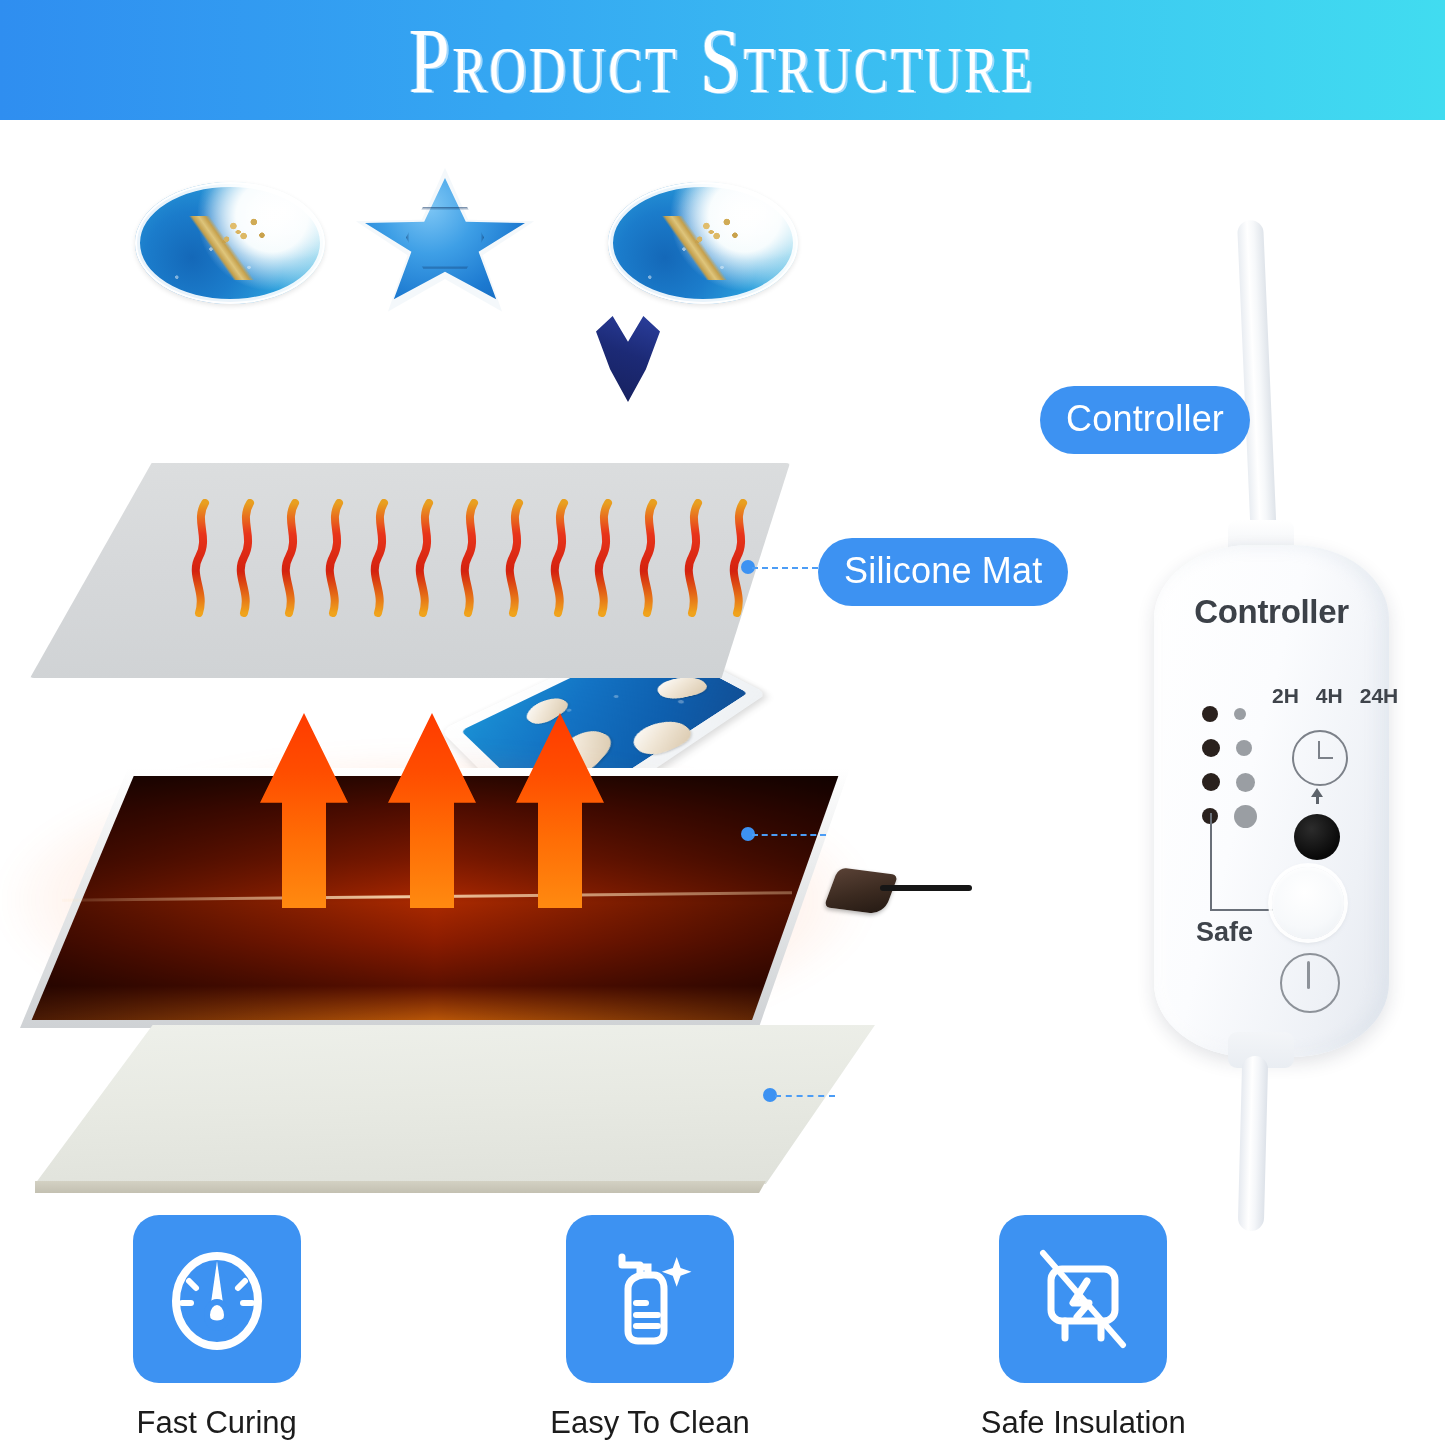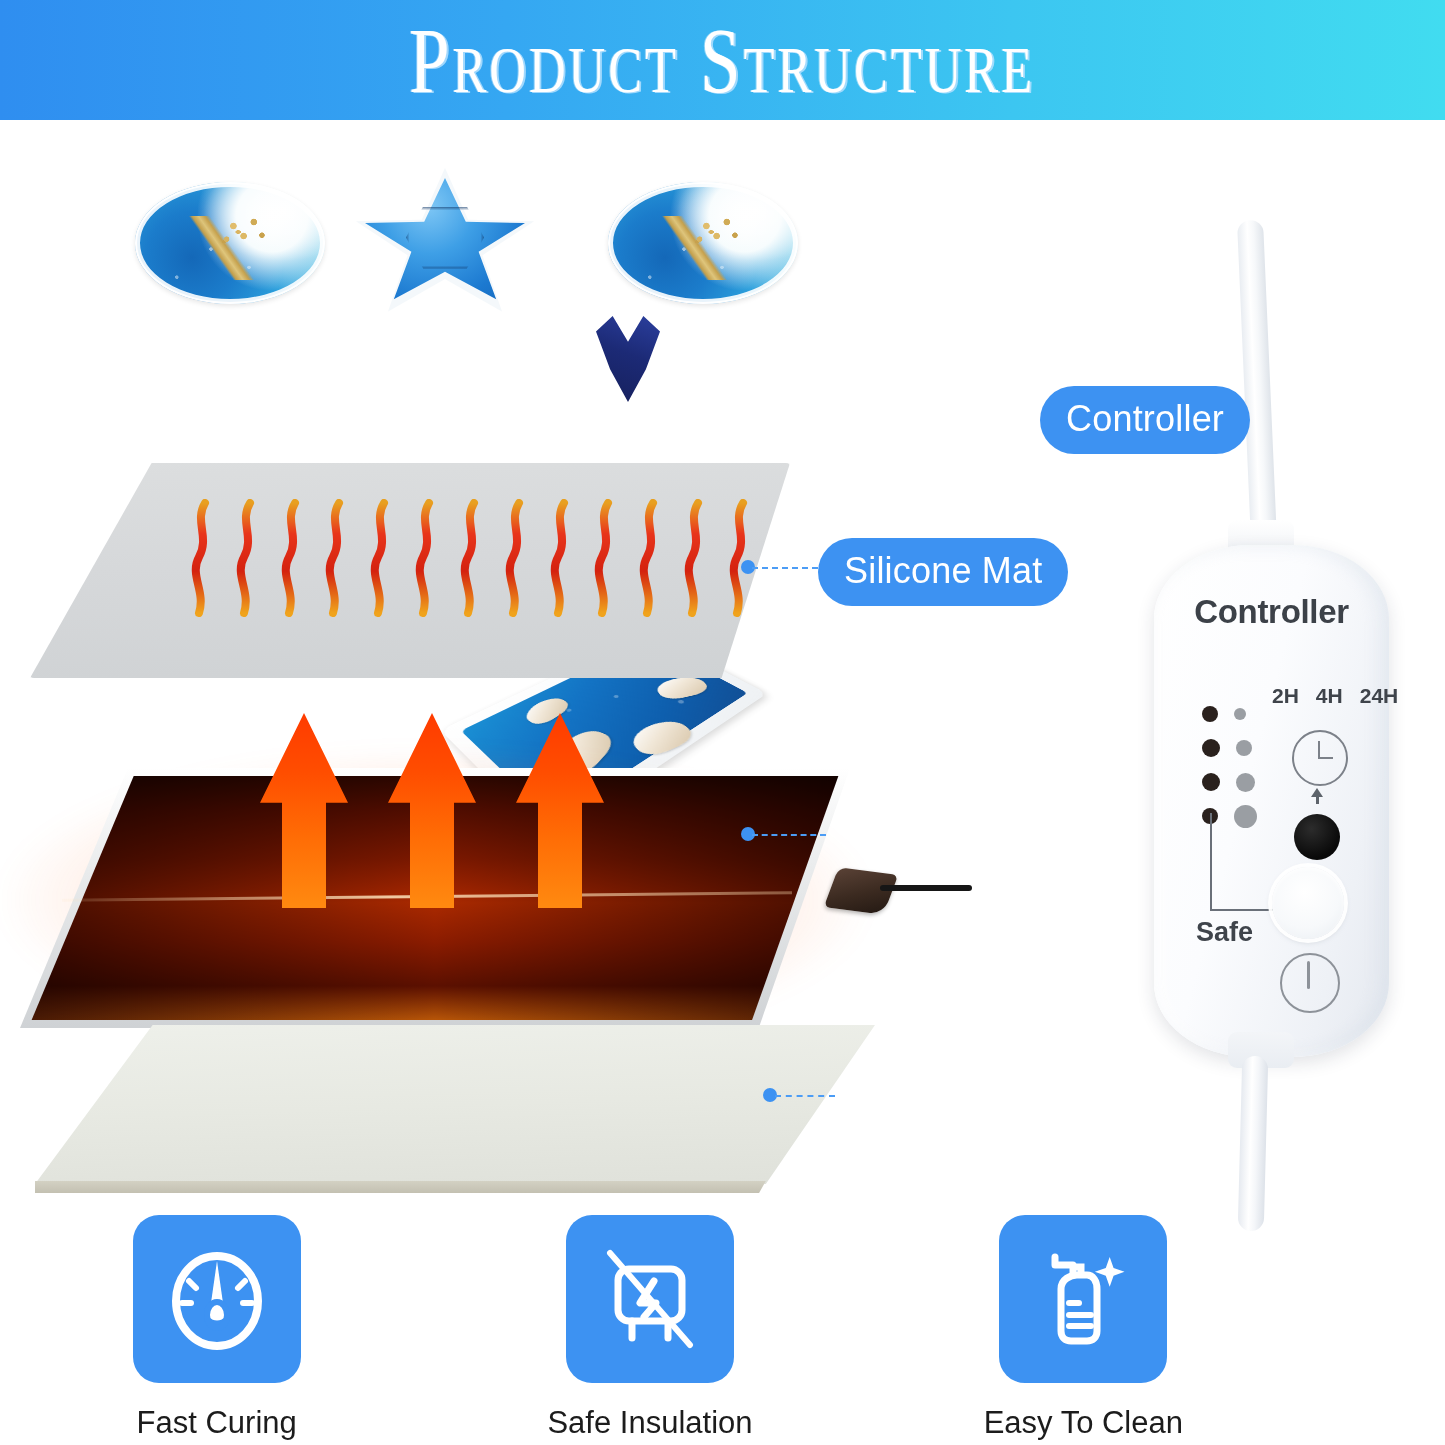--- a/index.html
+++ b/index.html
@@ -693,40 +693,40 @@
           <line x1="19" y1="58" x2="28" y2="58" stroke="#ffffff" stroke-width="6" stroke-linecap="round"></line>
           <line x1="89" y1="58" x2="80" y2="58" stroke="#ffffff" stroke-width="6" stroke-linecap="round"></line>
         </svg>
       </div>
       <div class="feature-label">Fast Curing</div>
     </div>
 
     <div class="feature">
       <div class="feature-icon">
         <svg width="108" height="108" viewBox="0 0 108 108">
-          <rect x="22" y="24" width="64" height="52" rx="11" fill="none" stroke="#ffffff" stroke-width="7"></rect>
-          <path d="M58 36 L44 58 L60 58 L48 72" fill="none" stroke="#ffffff" stroke-width="7" stroke-linejoin="round" stroke-linecap="round"></path>
-          <line x1="36" y1="76" x2="36" y2="93" stroke="#ffffff" stroke-width="7" stroke-linecap="round"></line>
-          <line x1="72" y1="76" x2="72" y2="93" stroke="#ffffff" stroke-width="7" stroke-linecap="round"></line>
-          <line x1="14" y1="8" x2="94" y2="100" stroke="#ffffff" stroke-width="6" stroke-linecap="round"></line>
-        </svg>
-      </div>
-      <div class="feature-label">Safe Insulation</div>
-    </div>
-
-    <div class="feature">
-      <div class="feature-icon">
-        <svg width="108" height="108" viewBox="0 0 108 108">
           <path d="M32 44 C32 34 42 30 48 30 L58 30 C64 30 68 36 68 44 L68 86 C68 92 64 96 58 96 L42 96 C36 96 32 92 32 86 Z" fill="none" stroke="#ffffff" stroke-width="7"></path>
           <path d="M44 30 L44 22 L52 22 L52 30" fill="none" stroke="#ffffff" stroke-width="7"></path>
           <path d="M44 20 L26 20 L26 12" fill="none" stroke="#ffffff" stroke-width="7" stroke-linecap="round" stroke-linejoin="round"></path>
           <line x1="40" y1="58" x2="50" y2="58" stroke="#ffffff" stroke-width="6" stroke-linecap="round"></line>
           <line x1="40" y1="70" x2="62" y2="70" stroke="#ffffff" stroke-width="6" stroke-linecap="round"></line>
           <line x1="40" y1="81" x2="62" y2="81" stroke="#ffffff" stroke-width="6" stroke-linecap="round"></line>
           <path d="M84 12 L89 26 L103 31 L89 36 L84 50 L79 36 L65 31 L79 26 Z" fill="#ffffff" transform="translate(-2,-2) scale(0.78) translate(22,6)"></path>
         </svg>
       </div>
       <div class="feature-label">Easy To Clean</div>
     </div>
 
+    <div class="feature">
+      <div class="feature-icon">
+        <svg width="108" height="108" viewBox="0 0 108 108">
+          <rect x="22" y="24" width="64" height="52" rx="11" fill="none" stroke="#ffffff" stroke-width="7"></rect>
+          <path d="M58 36 L44 58 L60 58 L48 72" fill="none" stroke="#ffffff" stroke-width="7" stroke-linejoin="round" stroke-linecap="round"></path>
+          <line x1="36" y1="76" x2="36" y2="93" stroke="#ffffff" stroke-width="7" stroke-linecap="round"></line>
+          <line x1="72" y1="76" x2="72" y2="93" stroke="#ffffff" stroke-width="7" stroke-linecap="round"></line>
+          <line x1="14" y1="8" x2="94" y2="100" stroke="#ffffff" stroke-width="6" stroke-linecap="round"></line>
+        </svg>
+      </div>
+      <div class="feature-label">Safe Insulation</div>
+    </div>
+
 
   </div>
 </div>
 
 </body></html>

